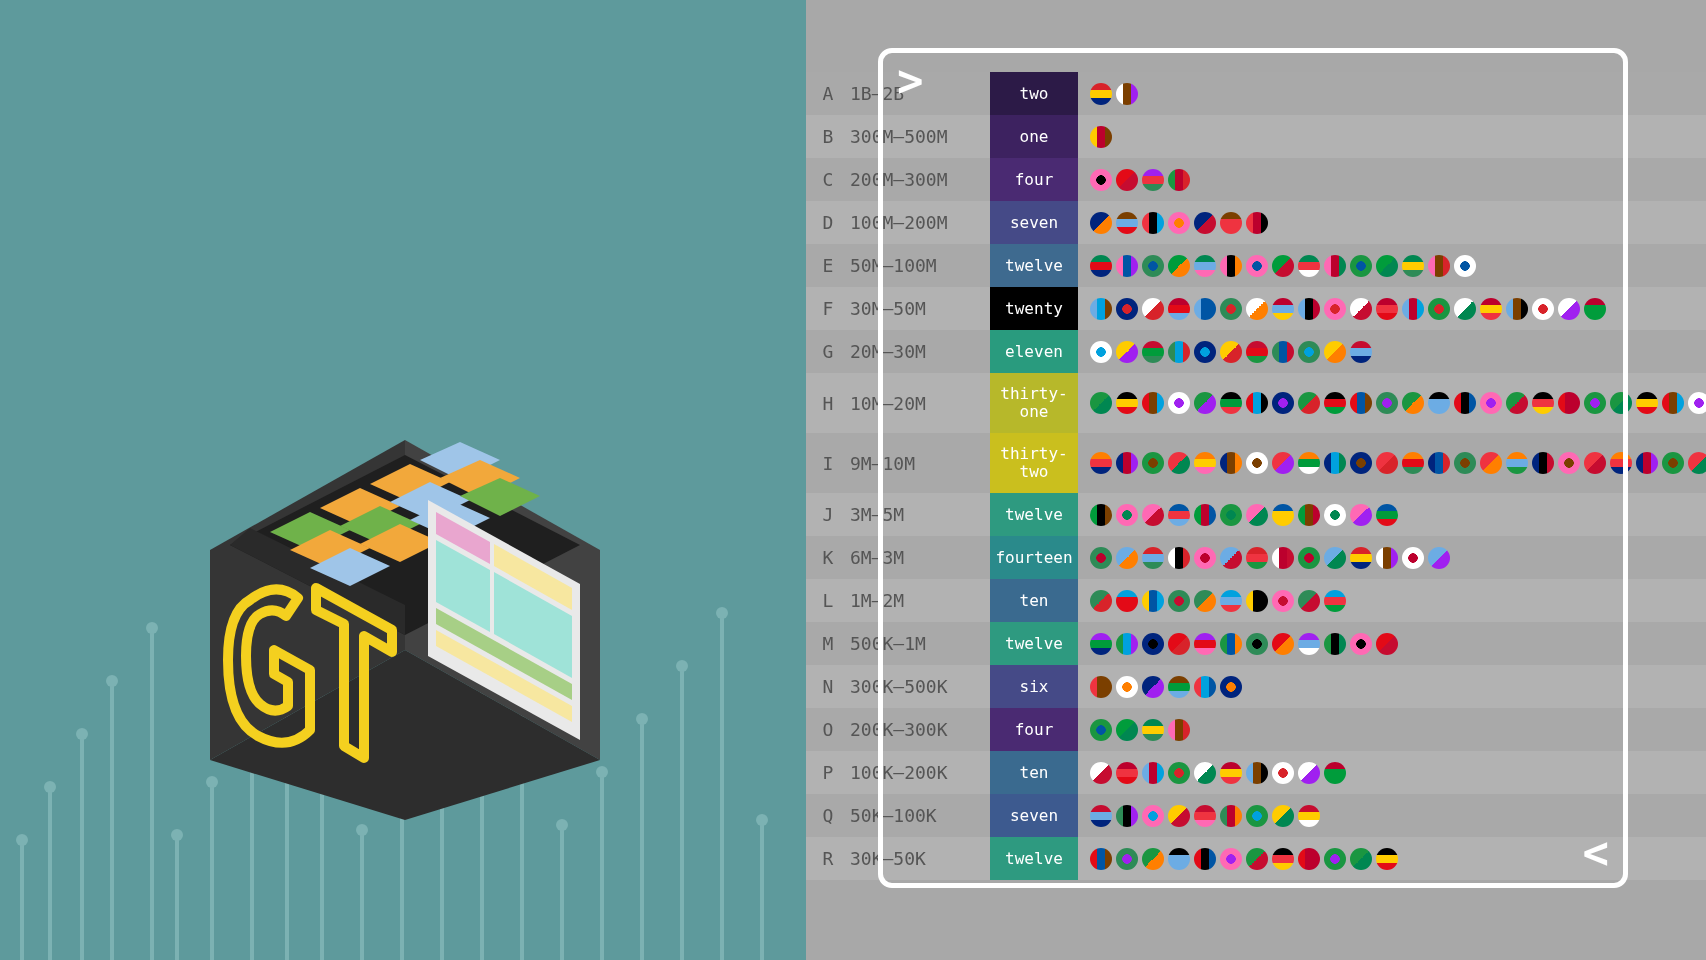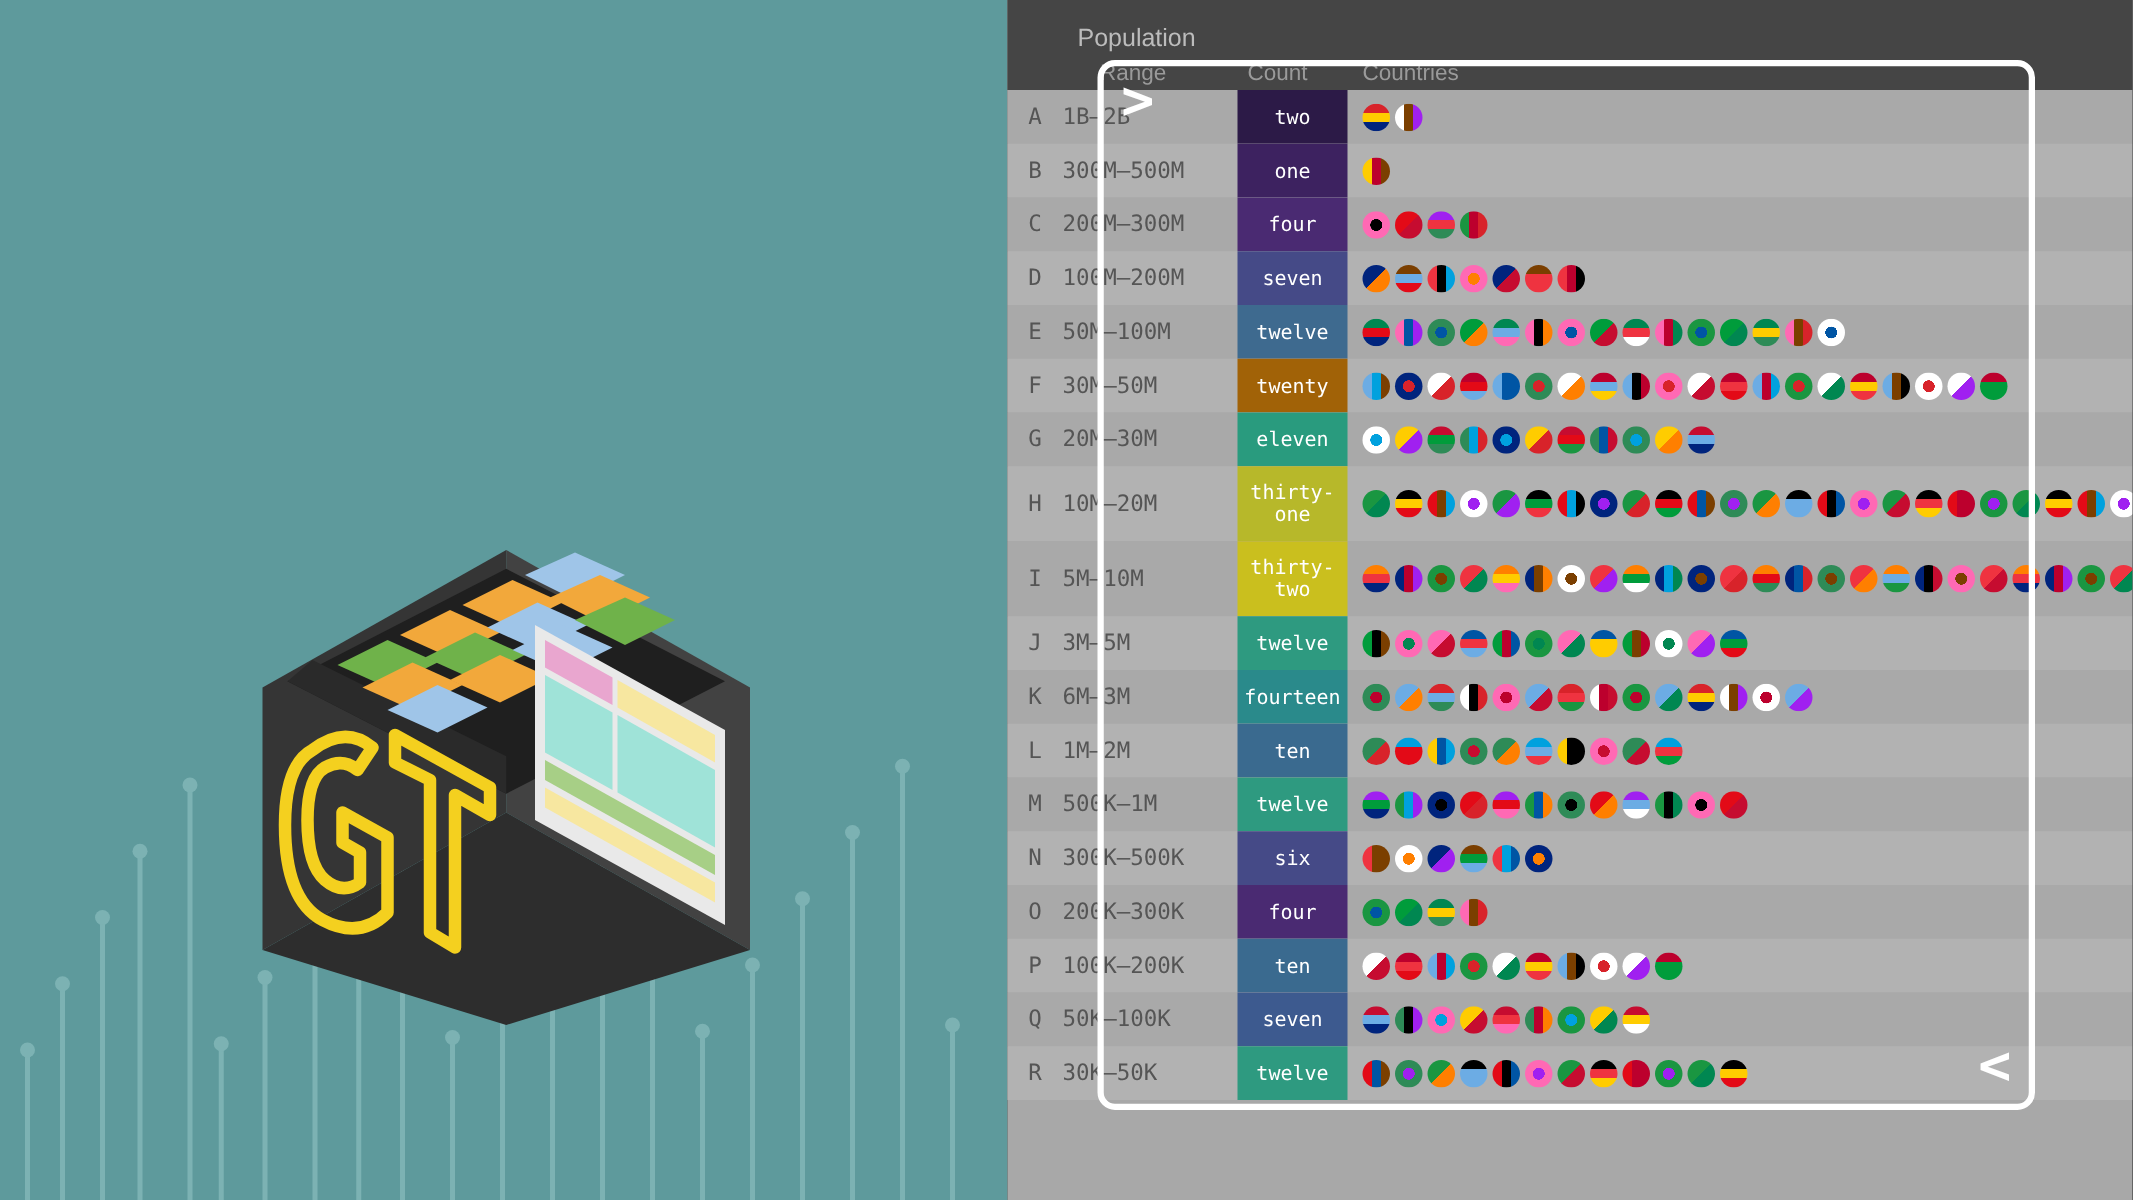--- a/index.html
+++ b/index.html
@@ -148,26 +148,20 @@
 
         <g transform="translate(30,250)">
           <path d="M 30 30 q -22 12 -22 60 q 0 60 30 76 q 30 16 52 -6 l 0 -60 l -36 -20 l 0 24 l 14 8 l 0 24 q -14 10 -28 -2 q -14 -12 -14 -48 q 0 -34 14 -42 q 14 -8 26 2 l 12 -18 q -22 -18 -48 2 Z" fill="none" stroke="#f4d01f" stroke-width="10" stroke-linejoin="round"></path>
           <path d="M 96 18 l 76 42 l 0 22 l -28 -16 l 0 122 l -20 -12 l 0 -122 l -28 -14 Z" fill="none" stroke="#f4d01f" stroke-width="10" stroke-linejoin="round"></path>
         </g>
       </svg>
     </div>
   </div>
 
   <div id="right">
-    <div id="thead">
-      <div class="lbl" style="left:56px">Population</div>
-      <div class="sub" style="left:74px">Range</div>
-      <div class="sub" style="left:192px">Count</div>
-      <div class="sub" style="left:284px">Countries</div>
-    </div>
     <div id="rows">
         <div class="row">
           <div class="cell-idx">A</div>
           <div class="cell-range">1B–2B</div>
           <div class="cell-count" style="background: rgb(44, 26, 71);">two</div>
           <div class="cell-flags">
             <div class="flag" style="background: linear-gradient(rgb(216, 35, 42) 0px, rgb(216, 35, 42) 33%, rgb(255, 204, 0) 33%, rgb(255, 204, 0) 66%, rgb(0, 36, 125) 66%, rgb(0, 36, 125) 100%);"></div>
             <div class="flag" style="background: linear-gradient(90deg, rgb(255, 255, 255) 0px, rgb(255, 255, 255) 33%, rgb(123, 63, 0) 33%, rgb(123, 63, 0) 66%, rgb(160, 32, 240) 66%, rgb(160, 32, 240) 100%);"></div>
           </div>
         </div>
@@ -222,21 +216,21 @@
             <div class="flag" style="background: radial-gradient(circle, rgb(0, 85, 164) 0px, rgb(0, 85, 164) 30%, rgb(26, 150, 65) 31%, rgb(26, 150, 65) 100%);"></div>
             <div class="flag" style="background: linear-gradient(135deg, rgb(0, 156, 59) 0px, rgb(0, 156, 59) 50%, rgb(0, 135, 81) 50%, rgb(0, 135, 81) 100%);"></div>
             <div class="flag" style="background: linear-gradient(rgb(0, 135, 81) 0px, rgb(0, 135, 81) 33%, rgb(255, 204, 0) 33%, rgb(255, 204, 0) 66%, rgb(46, 139, 87) 66%, rgb(46, 139, 87) 100%);"></div>
             <div class="flag" style="background: linear-gradient(90deg, rgb(255, 105, 180) 0px, rgb(255, 105, 180) 33%, rgb(123, 63, 0) 33%, rgb(123, 63, 0) 66%, rgb(216, 35, 42) 66%, rgb(216, 35, 42) 100%);"></div>
             <div class="flag" style="background: radial-gradient(circle, rgb(0, 85, 164) 0px, rgb(0, 85, 164) 30%, rgb(255, 255, 255) 31%, rgb(255, 255, 255) 100%);"></div>
           </div>
         </div>
         <div class="row">
           <div class="cell-idx">F</div>
           <div class="cell-range">30M–50M</div>
-          <div class="cell-count" style="background: #a16207;">twenty</div>
+          <div class="cell-count" style="background: #000000;">twenty</div>
           <div class="cell-flags">
             <div class="flag" style="background: linear-gradient(90deg, rgb(108, 172, 228) 0px, rgb(108, 172, 228) 33%, rgb(0, 161, 222) 33%, rgb(0, 161, 222) 66%, rgb(123, 63, 0) 66%, rgb(123, 63, 0) 100%);"></div>
             <div class="flag" style="background: radial-gradient(circle, rgb(216, 35, 42) 0px, rgb(216, 35, 42) 30%, rgb(0, 36, 125) 31%, rgb(0, 36, 125) 100%);"></div>
             <div class="flag" style="background: linear-gradient(135deg, rgb(255, 255, 255) 0px, rgb(255, 255, 255) 50%, rgb(216, 35, 42) 50%, rgb(216, 35, 42) 100%);"></div>
             <div class="flag" style="background: linear-gradient(rgb(188, 0, 45) 0px, rgb(188, 0, 45) 33%, rgb(227, 10, 23) 33%, rgb(227, 10, 23) 66%, rgb(108, 172, 228) 66%, rgb(108, 172, 228) 100%);"></div>
             <div class="flag" style="background: linear-gradient(90deg, rgb(108, 172, 228) 0px, rgb(108, 172, 228) 33%, rgb(0, 85, 164) 33%, rgb(0, 85, 164) 66%, rgb(0, 85, 164) 66%, rgb(0, 85, 164) 100%);"></div>
             <div class="flag" style="background: radial-gradient(circle, rgb(216, 35, 42) 0px, rgb(216, 35, 42) 30%, rgb(46, 139, 87) 31%, rgb(46, 139, 87) 100%);"></div>
             <div class="flag" style="background: linear-gradient(135deg, rgb(255, 255, 255) 0px, rgb(255, 255, 255) 50%, rgb(255, 127, 0) 50%, rgb(255, 127, 0) 100%);"></div>
             <div class="flag" style="background: linear-gradient(rgb(188, 0, 45) 0px, rgb(188, 0, 45) 33%, rgb(108, 172, 228) 33%, rgb(108, 172, 228) 66%, rgb(255, 204, 0) 66%, rgb(255, 204, 0) 100%);"></div>
             <div class="flag" style="background: linear-gradient(90deg, rgb(108, 172, 228) 0px, rgb(108, 172, 228) 33%, rgb(0, 0, 0) 33%, rgb(0, 0, 0) 66%, rgb(188, 0, 45) 66%, rgb(188, 0, 45) 100%);"></div>
@@ -297,21 +291,21 @@
             <div class="flag" style="background: linear-gradient(90deg, rgb(227, 10, 23) 0px, rgb(227, 10, 23) 33%, rgb(188, 0, 45) 33%, rgb(188, 0, 45) 66%, rgb(188, 0, 45) 66%, rgb(188, 0, 45) 100%);"></div>
             <div class="flag" style="background: radial-gradient(circle, rgb(160, 32, 240) 0px, rgb(160, 32, 240) 30%, rgb(26, 150, 65) 31%, rgb(26, 150, 65) 100%);"></div>
             <div class="flag" style="background: linear-gradient(135deg, rgb(26, 150, 65) 0px, rgb(26, 150, 65) 50%, rgb(0, 135, 81) 50%, rgb(0, 135, 81) 100%);"></div>
             <div class="flag" style="background: linear-gradient(rgb(0, 0, 0) 0px, rgb(0, 0, 0) 33%, rgb(255, 204, 0) 33%, rgb(255, 204, 0) 66%, rgb(227, 10, 23) 66%, rgb(227, 10, 23) 100%);"></div>
             <div class="flag" style="background: linear-gradient(90deg, rgb(227, 10, 23) 0px, rgb(227, 10, 23) 33%, rgb(123, 63, 0) 33%, rgb(123, 63, 0) 66%, rgb(0, 161, 222) 66%, rgb(0, 161, 222) 100%);"></div>
             <div class="flag" style="background: radial-gradient(circle, rgb(160, 32, 240) 0px, rgb(160, 32, 240) 30%, rgb(255, 255, 255) 31%, rgb(255, 255, 255) 100%);"></div>
           </div>
         </div>
         <div class="row tall">
           <div class="cell-idx">I</div>
-          <div class="cell-range">5M–10M</div>
+          <div class="cell-range">9M–10M</div>
           <div class="cell-count" style="background: rgb(202, 191, 30);">thirty-two</div>
           <div class="cell-flags">
             <div class="flag" style="background: linear-gradient(rgb(255, 127, 0) 0px, rgb(255, 127, 0) 33%, rgb(239, 51, 64) 33%, rgb(239, 51, 64) 66%, rgb(0, 36, 125) 66%, rgb(0, 36, 125) 100%);"></div>
             <div class="flag" style="background: linear-gradient(90deg, rgb(0, 36, 125) 0px, rgb(0, 36, 125) 33%, rgb(188, 0, 45) 33%, rgb(188, 0, 45) 66%, rgb(160, 32, 240) 66%, rgb(160, 32, 240) 100%);"></div>
             <div class="flag" style="background: radial-gradient(circle, rgb(123, 63, 0) 0px, rgb(123, 63, 0) 30%, rgb(26, 150, 65) 31%, rgb(26, 150, 65) 100%);"></div>
             <div class="flag" style="background: linear-gradient(135deg, rgb(239, 51, 64) 0px, rgb(239, 51, 64) 50%, rgb(0, 135, 81) 50%, rgb(0, 135, 81) 100%);"></div>
             <div class="flag" style="background: linear-gradient(rgb(255, 127, 0) 0px, rgb(255, 127, 0) 33%, rgb(255, 204, 0) 33%, rgb(255, 204, 0) 66%, rgb(255, 105, 180) 66%, rgb(255, 105, 180) 100%);"></div>
             <div class="flag" style="background: linear-gradient(90deg, rgb(0, 36, 125) 0px, rgb(0, 36, 125) 33%, rgb(123, 63, 0) 33%, rgb(123, 63, 0) 66%, rgb(255, 127, 0) 66%, rgb(255, 127, 0) 100%);"></div>
             <div class="flag" style="background: radial-gradient(circle, rgb(123, 63, 0) 0px, rgb(123, 63, 0) 30%, rgb(255, 255, 255) 31%, rgb(255, 255, 255) 100%);"></div>
             <div class="flag" style="background: linear-gradient(135deg, rgb(239, 51, 64) 0px, rgb(239, 51, 64) 50%, rgb(160, 32, 240) 50%, rgb(160, 32, 240) 100%);"></div>

